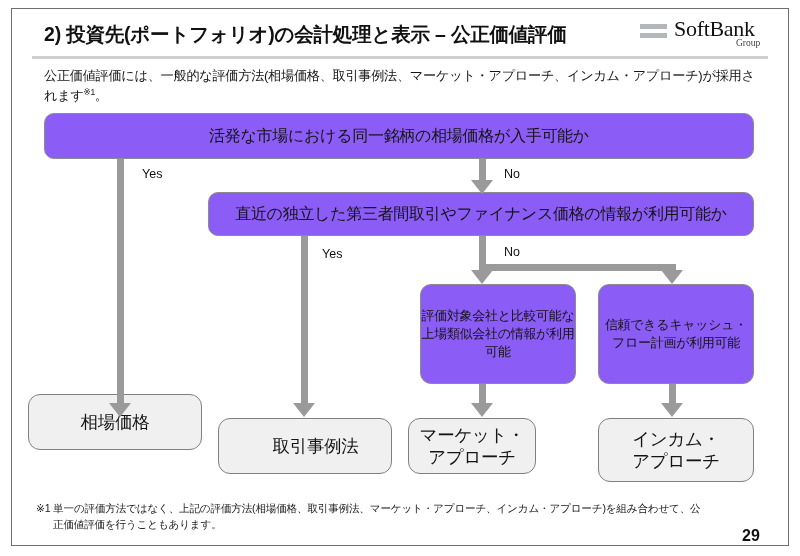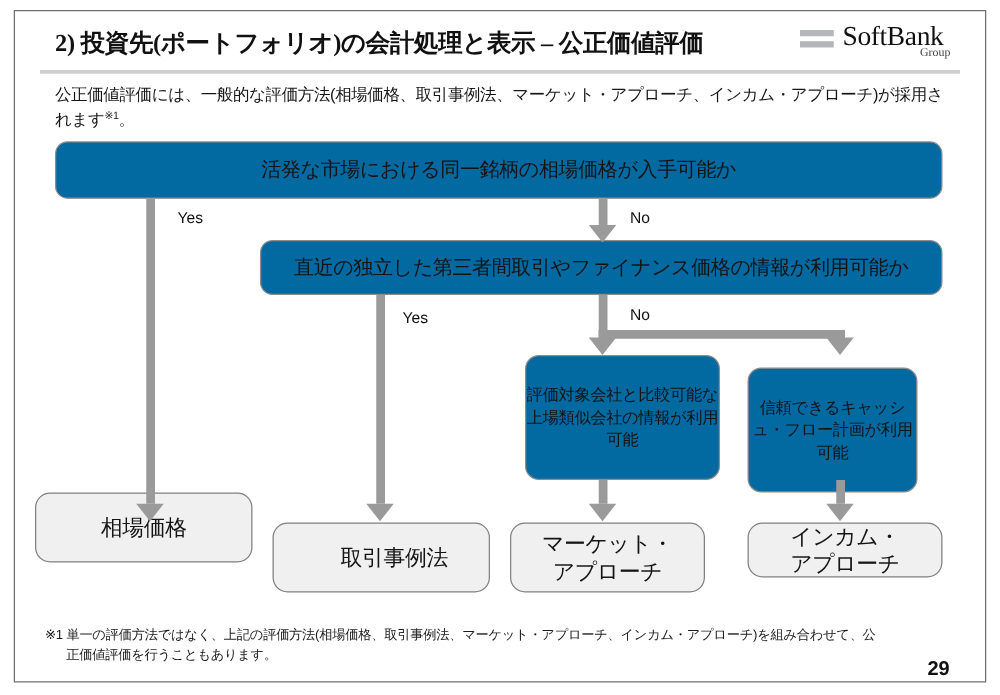--- a/index.html
+++ b/index.html
@@ -34,21 +34,20 @@
   
   #title {
     position: absolute;
     left: 44px;
     top: 21px;
     font-size: 19.5px;
     font-weight: bold;
     letter-spacing: -0.2px;
     color: #111111;
     white-space: nowrap;
-    font-family: Liberation Serif, serif;
   }
   #logo {
     position: absolute;
     left: 640px;
     top: 19px;
     width: 130px;
     height: 34px;
     text-align: right;
   }
   #logo .bars {
@@ -104,21 +103,21 @@
     font-size: 8.5px;
     vertical-align: super;
   }
 
   
   .node {
     position: absolute;
     box-sizing: border-box;
     border: 1.4px solid #8c8c8c;
     border-radius: 9px;
-    background: #0369a1;
+    background: #8b5cf6;
     display: flex;
     align-items: center;
     justify-content: center;
     text-align: center;
     color: #141414;
     letter-spacing: -0.3px;
   }
   .node.q {
     font-size: 16px;
     border-radius: 10px;
@@ -134,25 +133,25 @@
     border-radius: 12px;
     font-size: 17.5px;
     line-height: 1.28;
     font-weight: normal;
   }
 
   
   #q1 { left: 44px;  top: 113px; width: 710px; height: 46px; }
   #q2 { left: 208px; top: 192px; width: 546px; height: 44px; }
   #c1 { left: 420px; top: 284px; width: 156px; height: 100px; font-family: Liberation Serif, serif; }
-  #c2 { left: 598px; top: 294px; width: 136px; height: 100px; }
+  #c2 { left: 598px; top: 284px; width: 156px; height: 100px; }
   #r1 { left: 28px;  top: 394px; width: 174px; height: 56px; }
   #r2 { left: 218px; top: 418px; width: 174px; height: 56px; padding-left: 21px; }
-  #r3 { left: 408px; top: 418px; width: 156px; height: 56px; }
-  #r4 { left: 598px; top: 418px; width: 156px; height: 44px; }
+  #r3 { left: 408px; top: 418px; width: 128px; height: 56px; }
+  #r4 { left: 598px; top: 418px; width: 156px; height: 64px; }
 
   
   .vline {
     position: absolute;
     width: 7px;
     background: #9a9a9a;
   }
   .hline {
     position: absolute;
     height: 7px;

